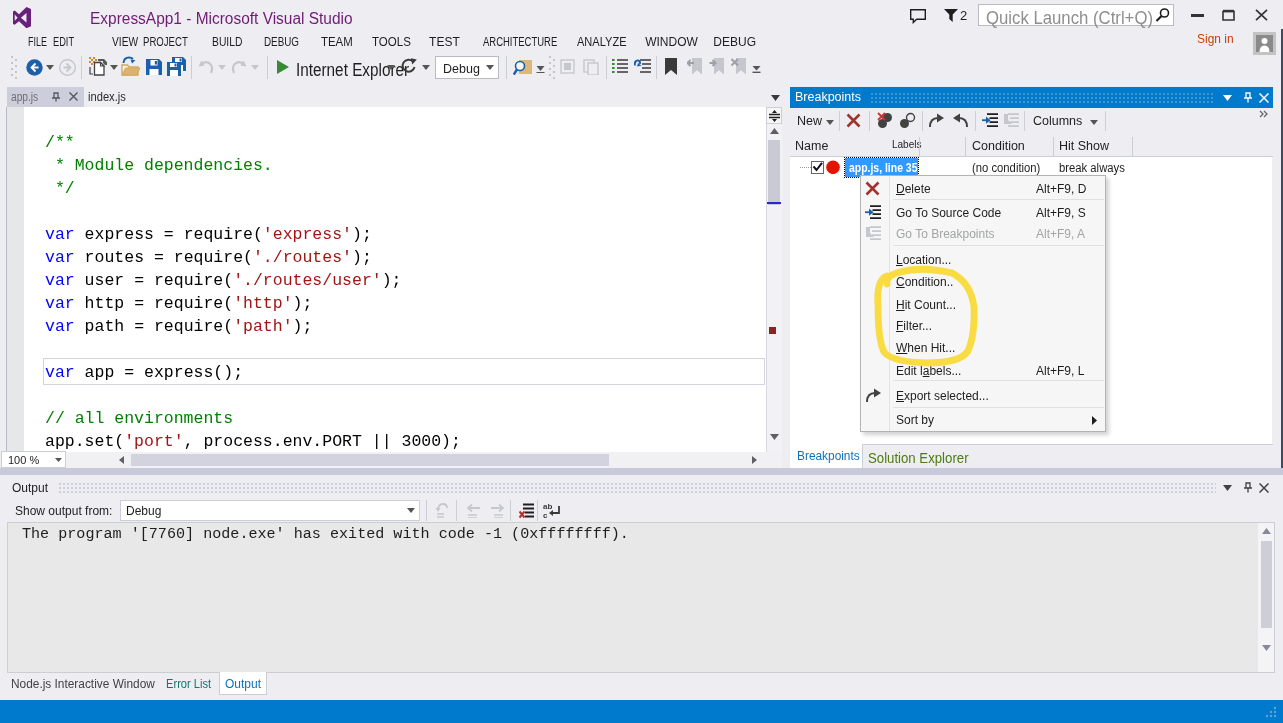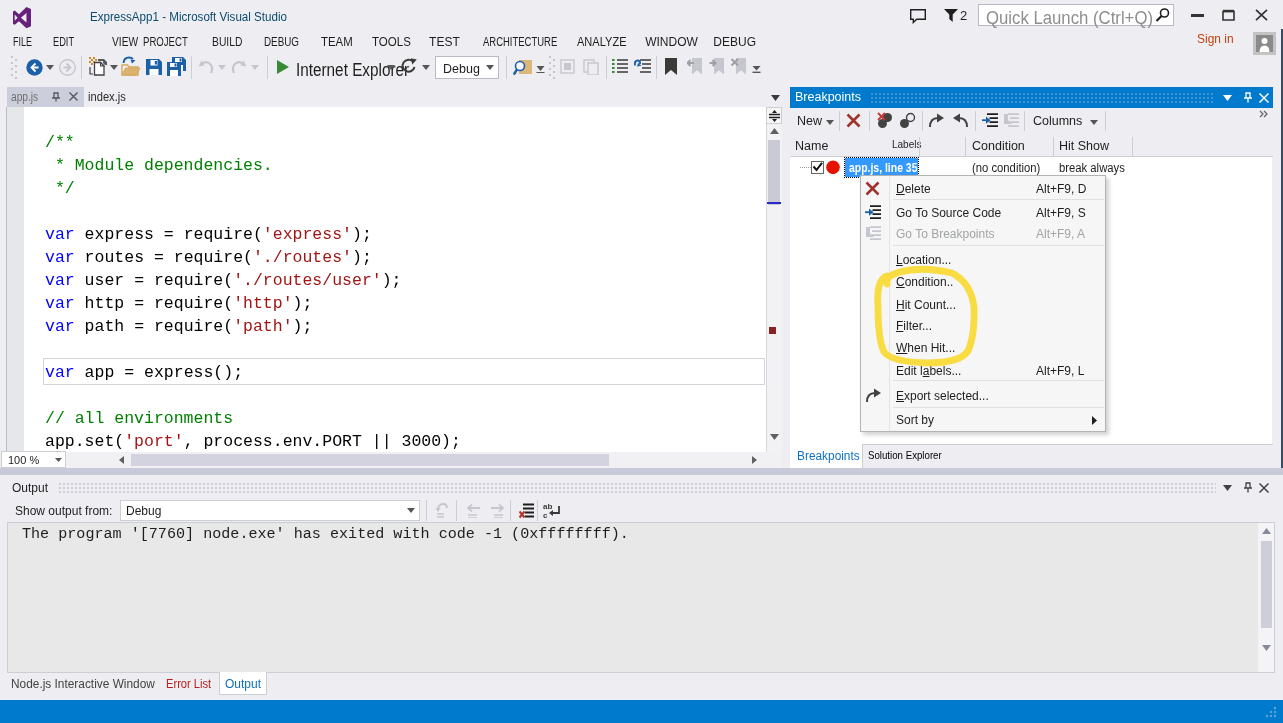--- a/index.html
+++ b/index.html
@@ -14,21 +14,21 @@
 </head>
 <body>
 
 <div class="a" style="left:0;top:0;width:1283px;height:1px;background:#a3abbd"></div>
 <div class="a" style="right:0;top:0;width:2px;height:723px;background:#3d4c63"></div>
 
 <div class="a" id="titlebar" style="left:0;top:1;width:1283px;height:29px;background:#eeeef2">
   <svg class="a" style="left:13px;top:7px" width="18" height="21.3" viewBox="1.6 0 21.75 24.03" preserveAspectRatio="none">
     <path fill="#68217a" fill-rule="evenodd" d="M17.867.031l5.466 2.2v19.6l-5.534 2.2-8.934-8.066-5.2 4.2L1.6 19.1V4.965L3.665 3.9l5.2 4.2L17.867.031zM3.665 8.6v6.867L7.2 12.033 3.665 8.6zm7.468 3.433l6.734 5.4V6.632l-6.734 5.4z"></path>
   </svg>
-  <div class="a" style="left:90px;top:9.5px;font-size:12px;color:#0c4a6e"><span class="sx" style="transform:scaleX(0.966)">ExpressApp1 - Microsoft Visual Studio</span></div>
+  <div class="a" style="left:90px;top:9.5px;font-size:16px;color:#701a75"><span class="sx" style="transform:scaleX(0.966)">ExpressApp1 - Microsoft Visual Studio</span></div>
 </div>
 
 <svg class="a" style="left:909px;top:8px" width="18" height="16" viewBox="0 0 18 16">
   <path fill="none" stroke="#1e1e1e" stroke-width="1.4" d="M1.7 1.7 h14.6 v9.6 h-8.6 l-3.4 3.2 v-3.2 h-2.6 Z"></path>
 </svg>
 <svg class="a" style="left:944px;top:9px" width="14" height="13" viewBox="0 0 14 13">
   <path fill="#1e1e1e" d="M0 0 L14 0 L8.7 5.5 L8.7 13 L5.3 10 L5.3 5.5 Z"></path>
 </svg>
 <div class="a" style="left:960px;top:8px;font-size:13px">2</div>
 <div class="a" style="left:978px;top:4px;width:196px;height:22px;background:#fff;border:1px solid #b9bac6"></div>
@@ -48,21 +48,21 @@
 
 <div class="a" style="left:1197px;top:31px;font-size:13px;color:#c2410c"><span class="sx" style="transform:scaleX(0.92)">Sign in</span></div>
 <div class="a" style="left:1253px;top:32px;width:23px;height:23px;background:#c3c3c3"></div>
 <div class="a" style="left:1256px;top:35px;width:17px;height:17px;background:#8a8a8a"></div>
 <svg class="a" style="left:1256px;top:35px" width="17" height="17" viewBox="0 0 17 17">
   <circle cx="8.5" cy="6" r="3" fill="#fff"></circle>
   <path fill="#fff" d="M3.5 17 Q3.5 10.5 8.5 10.5 Q13.5 10.5 13.5 17 Z"></path>
 </svg>
 
 <div id="menubar">
-  <div class="a" style="left:13px;top:35px"><span class="sx" style="transform:scaleX(0.75)">FILE</span></div>
+  <div class="a" style="left:28px;top:35px"><span class="sx" style="transform:scaleX(0.75)">FILE</span></div>
   <div class="a" style="left:52.9px;top:35px"><span class="sx" style="transform:scaleX(0.77)">EDIT</span></div>
   <div class="a" style="left:112px;top:35px"><span class="sx" style="transform:scaleX(0.85)">VIEW</span></div>
   <div class="a" style="left:143.4px;top:35px"><span class="sx" style="transform:scaleX(0.80)">PROJECT</span></div>
   <div class="a" style="left:212px;top:35px"><span class="sx" style="transform:scaleX(0.86)">BUILD</span></div>
   <div class="a" style="left:263.9px;top:35px"><span class="sx" style="transform:scaleX(0.82)">DEBUG</span></div>
   <div class="a" style="left:320.8px;top:35px"><span class="sx" style="transform:scaleX(0.95)">TEAM</span></div>
   <div class="a" style="left:371.7px;top:35px"><span class="sx" style="transform:scaleX(0.96)">TOOLS</span></div>
   <div class="a" style="left:429.1px;top:35px"><span class="sx" style="transform:scaleX(1)">TEST</span></div>
   <div class="a" style="left:482.8px;top:35px"><span class="sx" style="transform:scaleX(0.79)">ARCHITECTURE</span></div>
   <div class="a" style="left:577.1px;top:35px"><span class="sx" style="transform:scaleX(0.92)">ANALYZE</span></div>
@@ -404,21 +404,21 @@
     <circle cx="7" cy="7.3" r="6.8" fill="#e51400"></circle>
   </svg>
 <div class="a" style="left:845px;top:158px;width:73px;height:19px;background:#3399ff;outline:1px dotted #000"></div>
 <div class="a" style="left:849px;top:161px;color:#fff;font-weight:bold"><span class="sx" style="transform:scaleX(0.87)">app.js, line 35</span></div>
 <div class="a" style="left:972px;top:161px"><span class="sx" style="transform:scaleX(0.94)">(no condition)</span></div>
 <div class="a" style="left:1059px;top:161px"><span class="sx" style="transform:scaleX(0.94)">break always</span></div>
 
 <div class="a" style="left:790px;top:444px;width:483px;height:25px;background:#eeeef2;border-top:1px solid #ccced5"></div>
 <div class="a" style="left:790px;top:444px;width:73px;height:25px;background:#fff;border-right:1px solid #ccced5"></div>
 <div class="a" style="left:797px;top:449px;color:#0e70c0;font-size:12.5px"><span class="sx" style="transform:scaleX(0.95)">Breakpoints</span></div>
-<div class="a" style="left:868px;top:449px;font-size:11px;color:#000000"><span class="sx" style="transform:scaleX(0.88)">Solution Explorer</span></div>
+<div class="a" style="left:868px;top:449px;font-size:15px;color:#4d7c0f"><span class="sx" style="transform:scaleX(0.88)">Solution Explorer</span></div>
 
 <div class="a" id="ctxmenu" style="left:860px;top:175px;width:246px;height:257px;background:#f6f6f6;border:1px solid #b3b3b3;box-shadow:3px 3px 4px rgba(0,0,0,0.18)"></div>
 <div class="a" style="left:889px;top:176px;width:1px;height:255px;background:#e3e3e3"></div>
 
 <div class="a" style="left:896px;top:182px"><span style="text-decoration:underline">D</span>elete</div>
 <div class="a" style="left:1036px;top:182px">Alt+F9, D</div>
 <div class="a" style="left:893px;top:199px;width:211px;height:1px;background:#e0e0e0"></div>
 <div class="a" style="left:896px;top:206px">Go To Source Code</div>
 <div class="a" style="left:1036px;top:206px">Alt+F9, S</div>
 <div class="a" style="left:896px;top:227px;color:#a2a4a5">Go To Breakpoints</div>
@@ -522,21 +522,21 @@
 <svg class="a" style="left:1262px;top:528px" width="9" height="6" viewBox="0 0 9 6">
     <path fill="#868999" d="M4.5 0 L9 6 H0 Z"></path>
   </svg>
 <div class="a" style="left:1261px;top:541px;width:11px;height:87px;background:#cdced8"></div>
 <svg class="a" style="left:1262px;top:645px" width="9" height="6" viewBox="0 0 9 6">
     <path fill="#868999" d="M4.5 6 L0 0 H9 Z"></path>
   </svg>
 <div class="a mono" style="left:22px;top:525px;font-size:15.1px;color:#1e1e1e">The program '[7760] node.exe' has exited with code -1 (0xffffffff).</div>
 
 <div class="a" style="left:11px;top:677px;font-size:12.5px;color:#424242"><span class="sx" style="transform:scaleX(0.95)">Node.js Interactive Window</span></div>
-<div class="a" style="left:166px;top:677px;font-size:12.5px;color:#b91c1c"><span class="sx" style="transform:scaleX(0.89)">Error List</span></div>
+<div class="a" style="left:166px;top:677px;font-size:12.5px;color:#0f766e"><span class="sx" style="transform:scaleX(0.89)">Error List</span></div>
 <div class="a" style="left:219px;top:672px;width:48px;height:23px;background:#fff;border:1px solid #ccced5;border-top:0"></div>
 <div class="a" style="left:225px;top:677px;font-size:12.5px;color:#0e70c0"><span class="sx" style="transform:scaleX(0.96)">Output</span></div>
 
 <div class="a" style="left:0;top:700px;width:1283px;height:23px;background:#007acc"></div>
 <svg class="a" style="left:1263px;top:706px" width="14" height="13" viewBox="0 0 14 13">
   <g fill="#5ea3d8">
       <circle cx="12" cy="2" r="1.2"></circle>
       <circle cx="8" cy="6" r="1.2"></circle>
       <circle cx="12" cy="6" r="1.2"></circle>
       <circle cx="4" cy="10" r="1.2"></circle>

